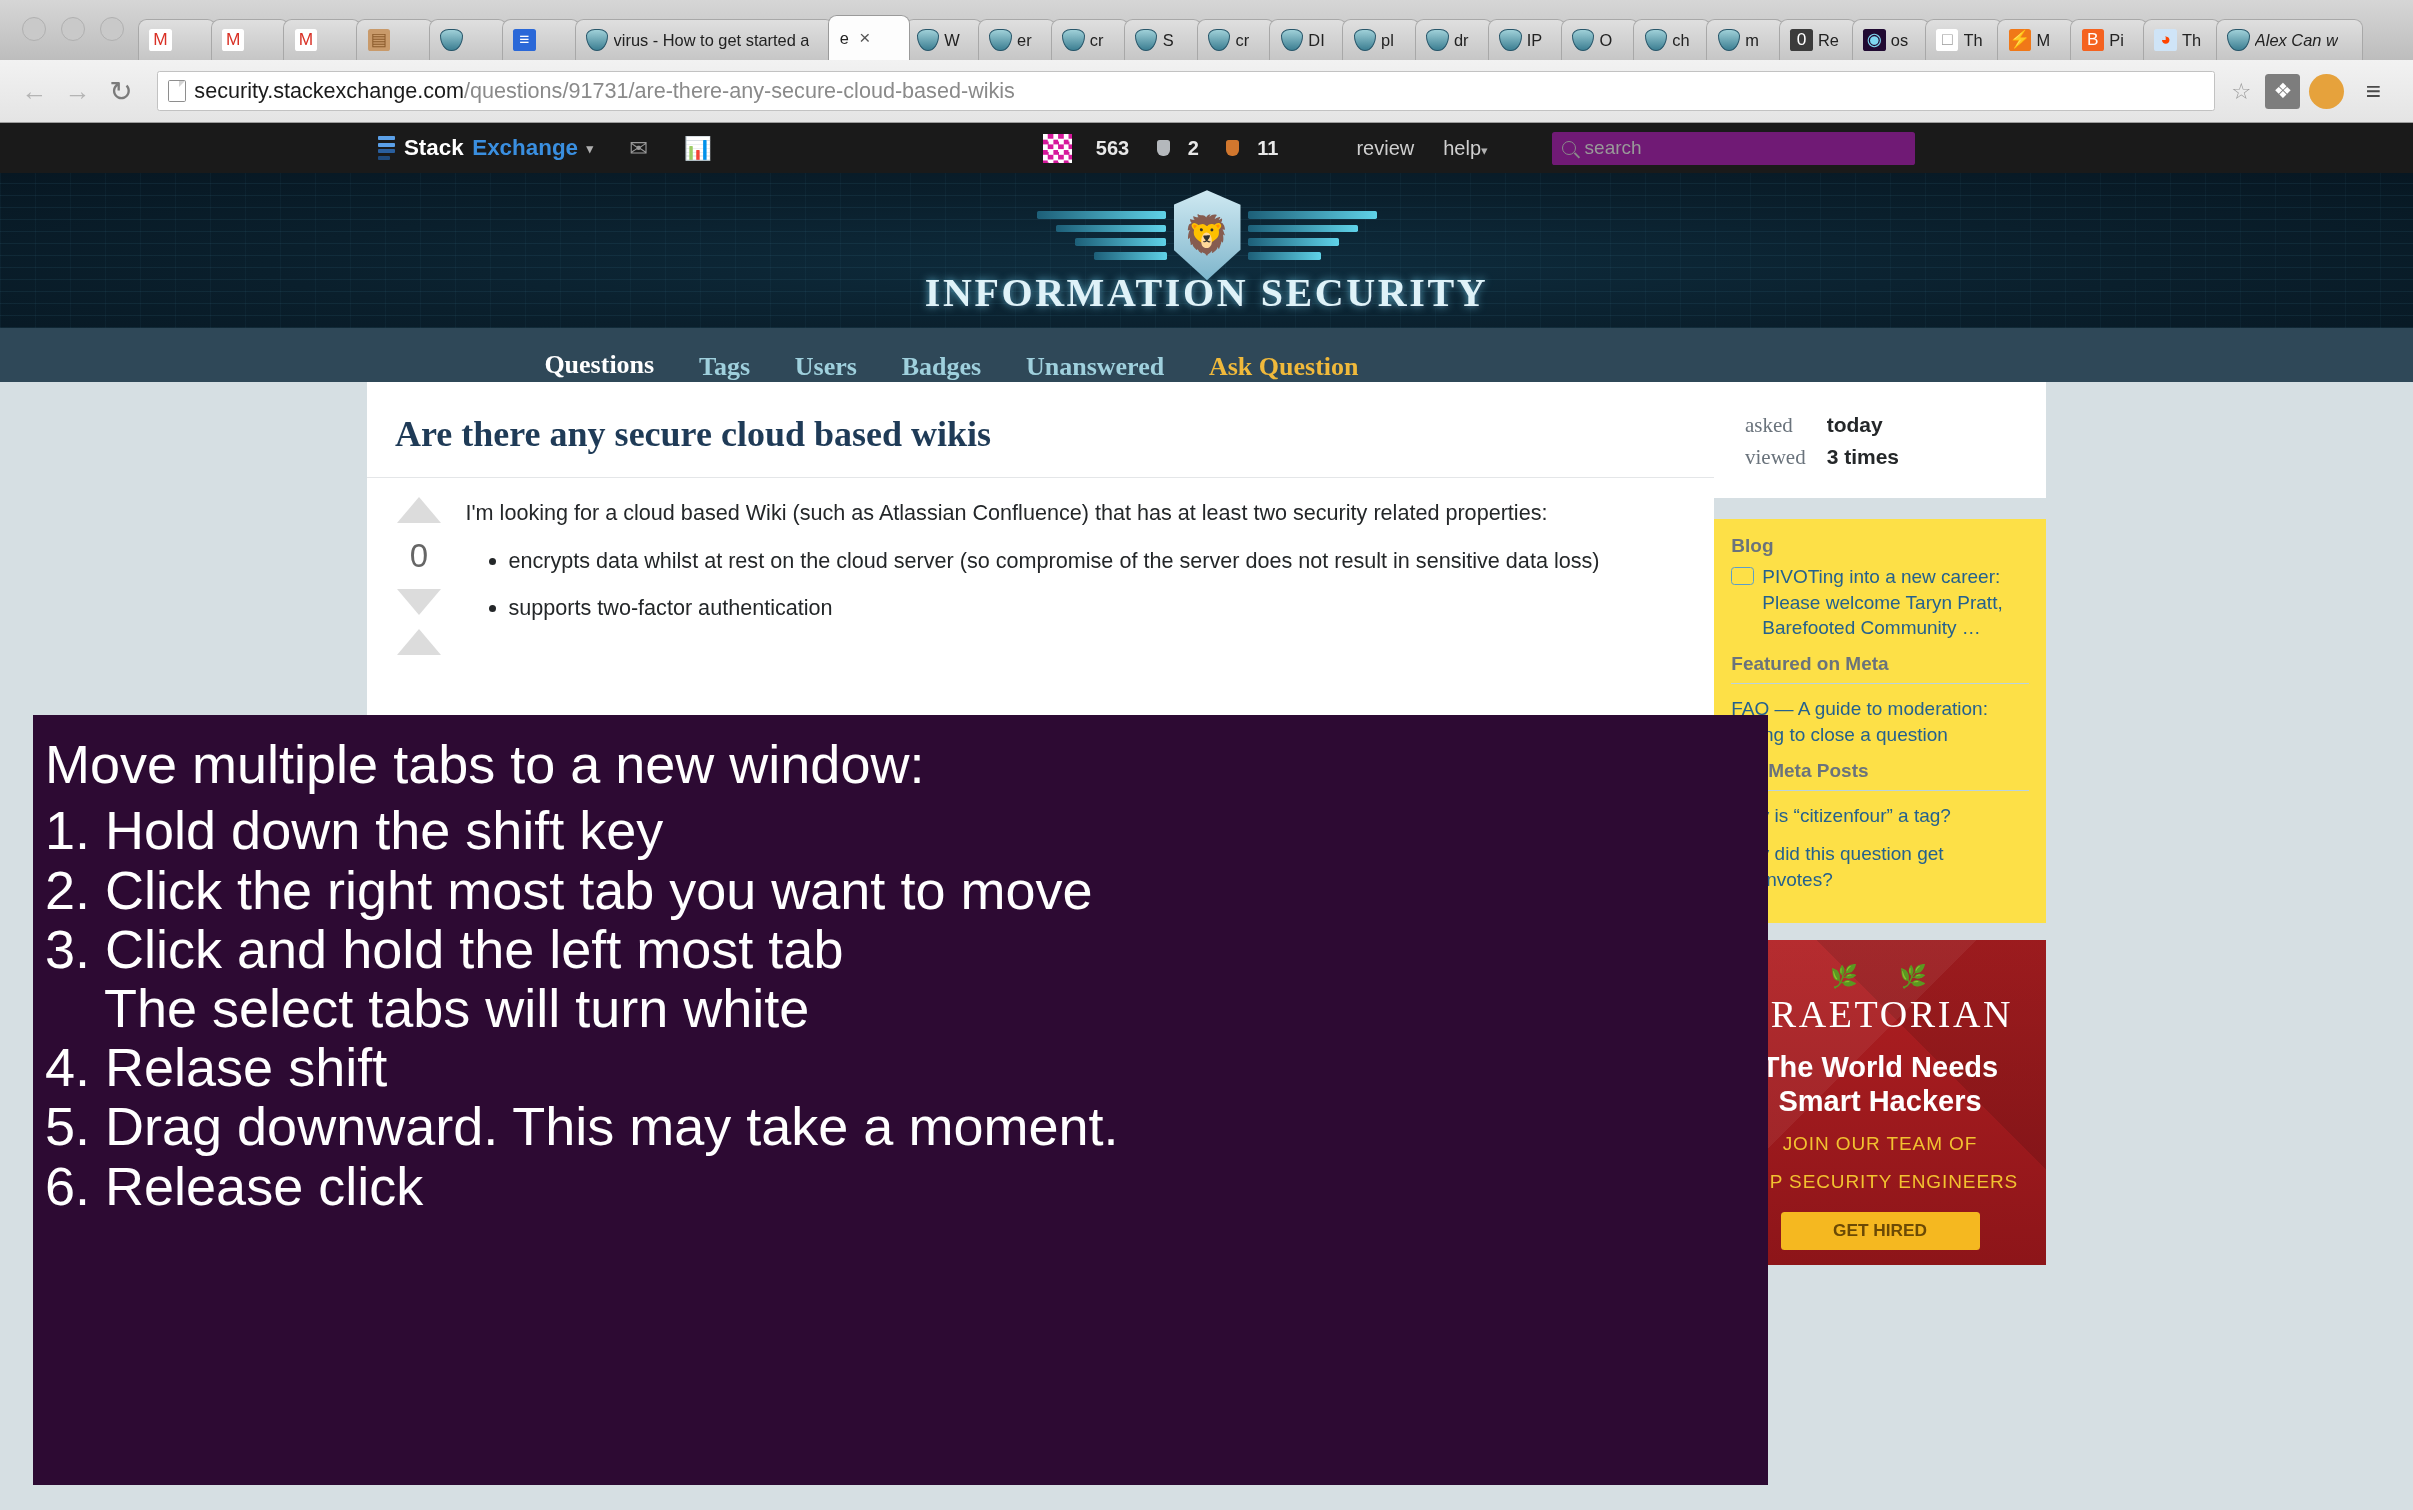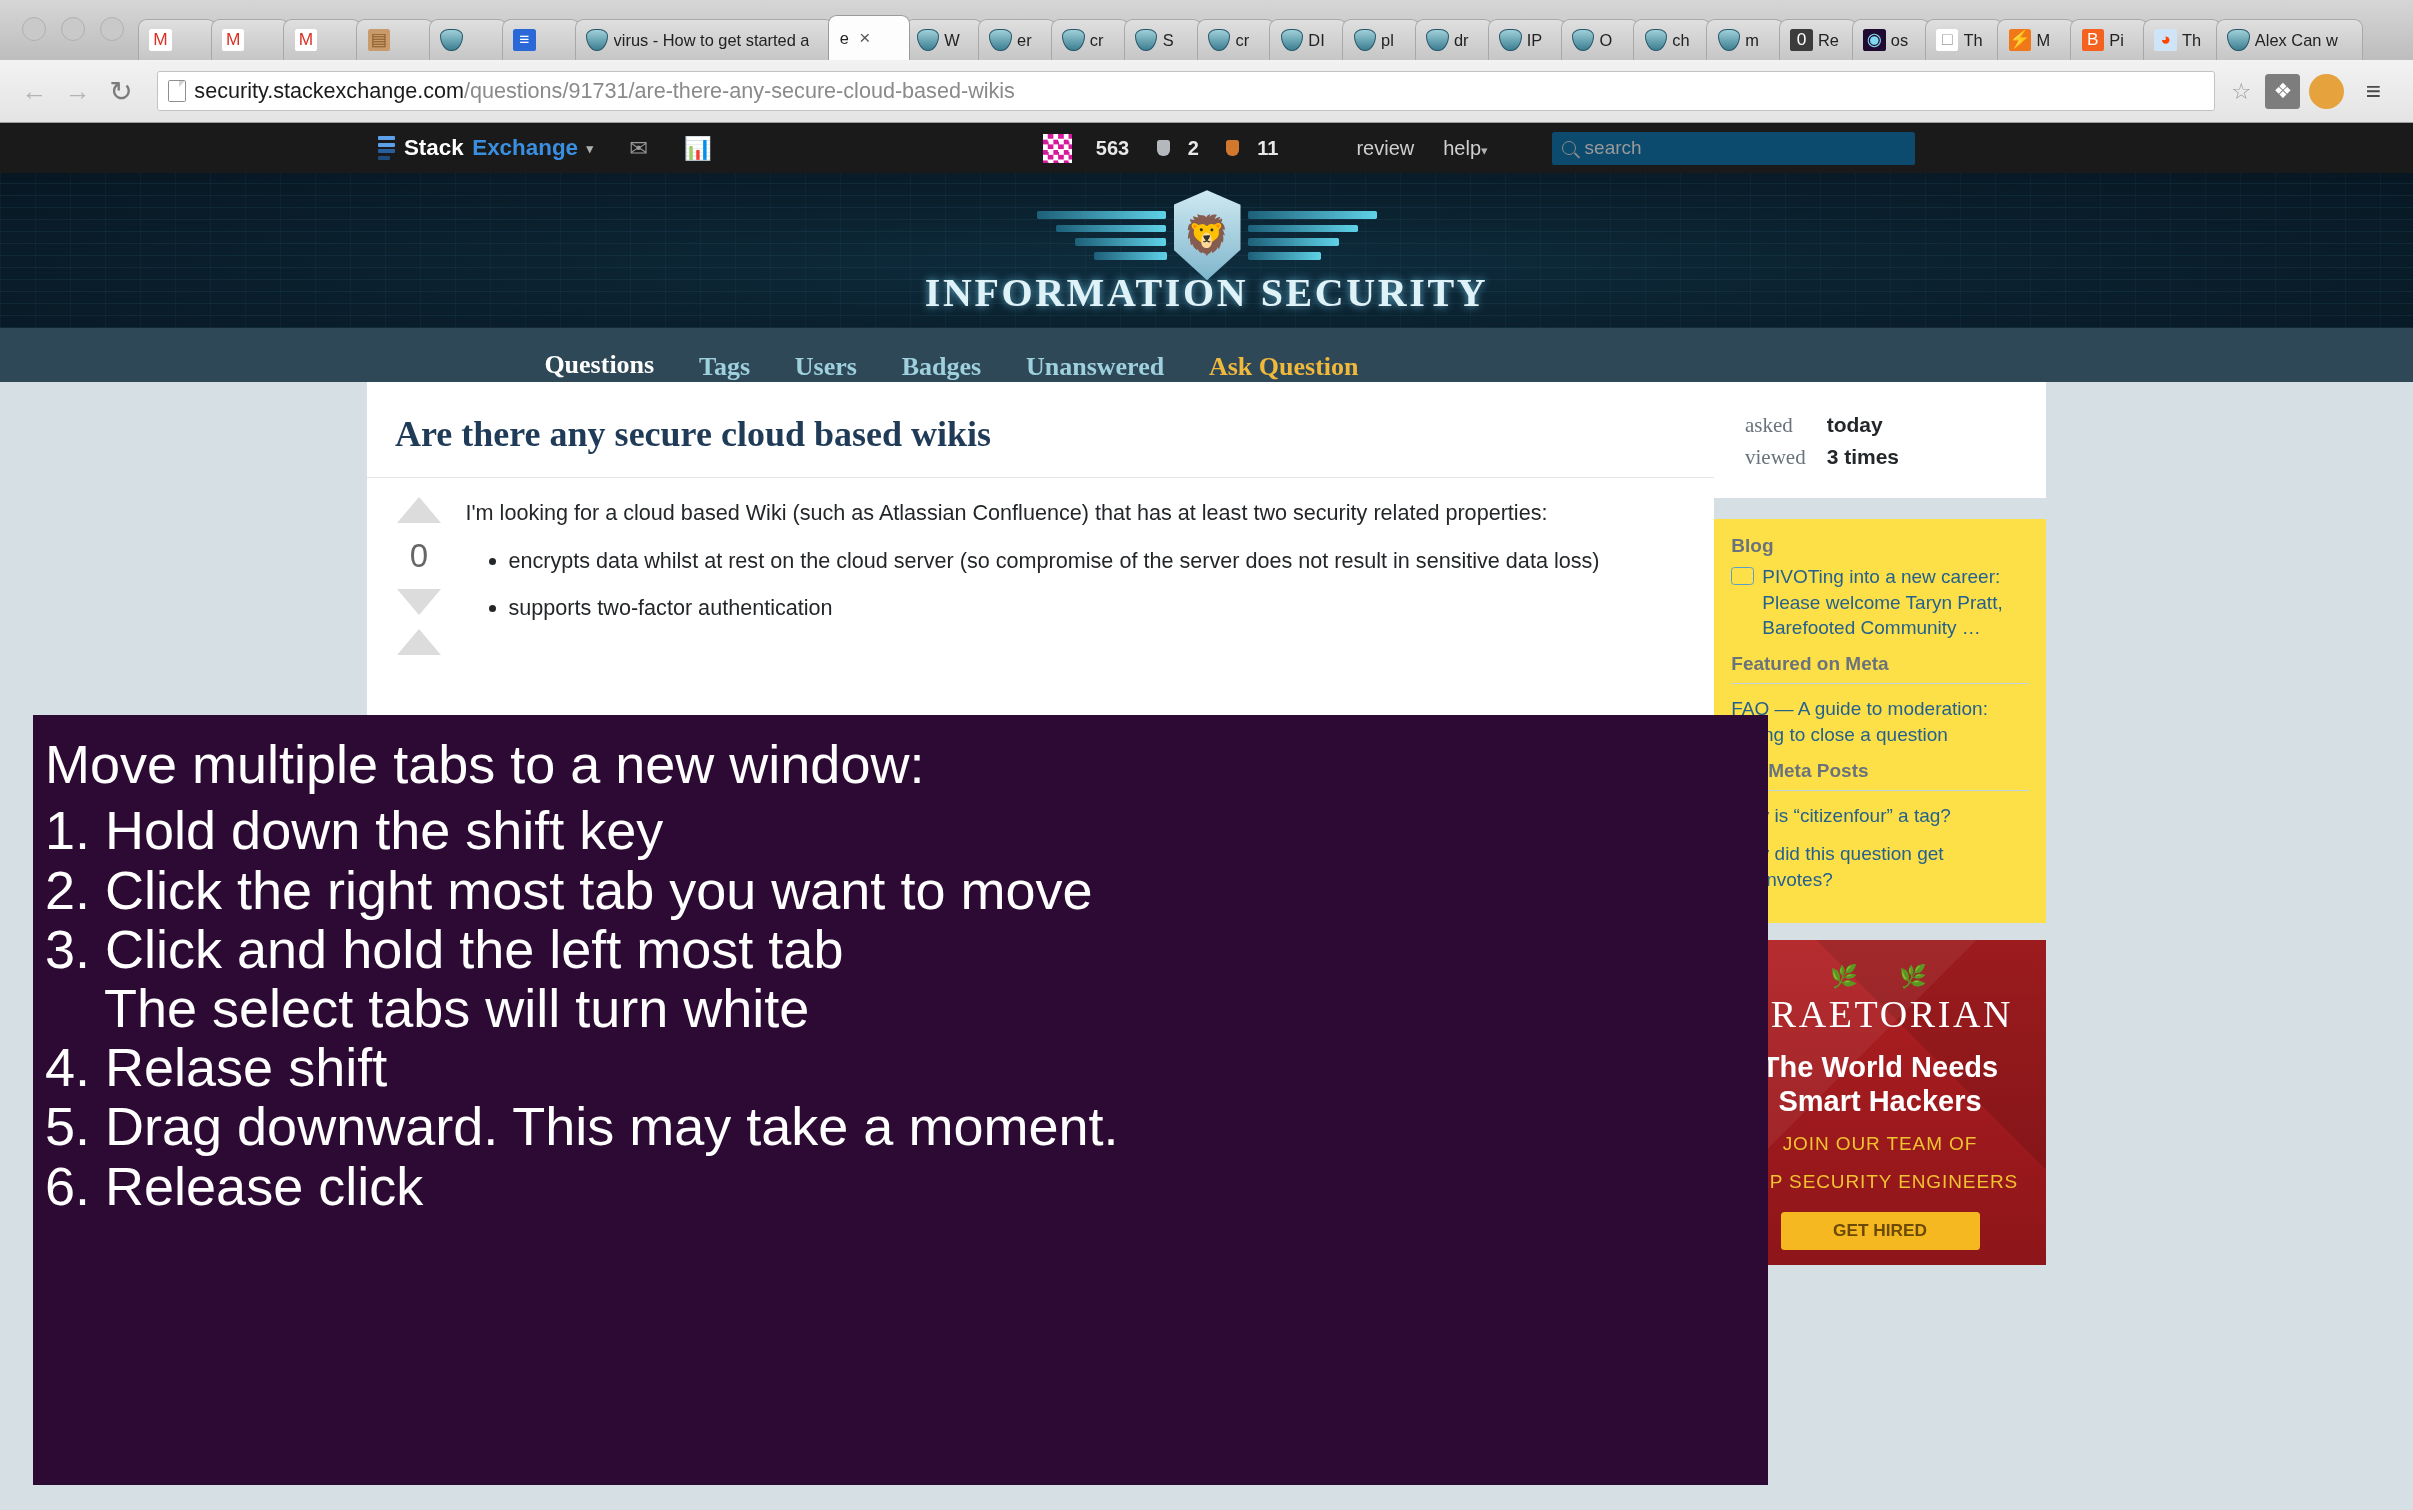--- a/index.html
+++ b/index.html
@@ -103,21 +103,21 @@
       repeating-conic-gradient(#d6189c 0 25%, #ffffff 0 50%) 0 0/10.4px 10.4px;
       margin-right: 12px; }
   .rep { color:#e8e8e8; font-weight:bold; font-size: 20px; }
   .badge-ico { display:inline-block; width:13px; height:16.4px;
       border-radius: 2.6px 2.6px 6px 6px; margin: 0 6px 0 15.5px;
       vertical-align: -2.6px; }
   .badge-silver { background:#b4b8bc; }
   .badge-bronze { background:#d1772e; }
   .se-links { margin-left: 66px; display:flex; gap: 29px; font-size:20px;
               color:#cfcfcf; align-items:center;}
-  .se-search { margin-left: 52px; width: 363px; height: 33px; background:#0c4a6e;
+  .se-search { margin-left: 52px; width: 363px; height: 33px; background:#701a75;
       border-radius:2.6px; display:flex; align-items:center; gap:8.6px;
       padding: 0 10.4px; }
   .se-search .mag { width:14px;height:14px;border:1.7px solid #8a8a8a;
       border-radius:50%; position:relative; }
   .se-search .mag:after{content:"";position:absolute;width:1.7px;height:7px;
       background:#8a8a8a;transform:rotate(-45deg);right:-2.6px;bottom:-5.2px;}
   .se-search span { color:#999; font-size: 19px; }
 
   .banner {
     height: 155px; position: relative; overflow:hidden;
@@ -342,21 +342,21 @@
             <span class="tlabel">M</span>
           </div>
           <div class="tab" style="width: 78px;">
             <span class="favicon" style="display: flex; align-items: center; justify-content: center; font-size: 17.3px; color: rgb(255, 255, 255); background: rgb(245, 98, 31); border-radius: 2.6px;">B</span>
             <span class="tlabel">Pi</span>
           </div>
           <div class="tab" style="width: 78px;">
             <span class="favicon" style="display: flex; align-items: center; justify-content: center; font-size: 17.3px; color: rgb(255, 69, 0); background: rgb(207, 228, 247); border-radius: 2.6px;">◕</span>
             <span class="tlabel">Th</span>
           </div>
-          <div class="tab" style="width: 147px;">
+          <div class="tab" style="width: 147px; font-style: italic;">
             <span class="favicon" style="display: flex; align-items: center; justify-content: center; font-size: 17.3px; color: rgb(107, 107, 107); border-radius: 40% 40% 50% 50% / 30% 30% 70% 70%; background: linear-gradient(rgb(159, 208, 216), rgb(61, 127, 146)); border: 1.7px solid rgb(39, 86, 106);"></span>
             <span class="tlabel">Alex Can w</span>
           </div>
         </div>
     </div>
 
     <div class="navbar">
       <div class="navbtn">←</div>
       <div class="navbtn">→</div>
       <div class="navbtn reload">↻</div>

